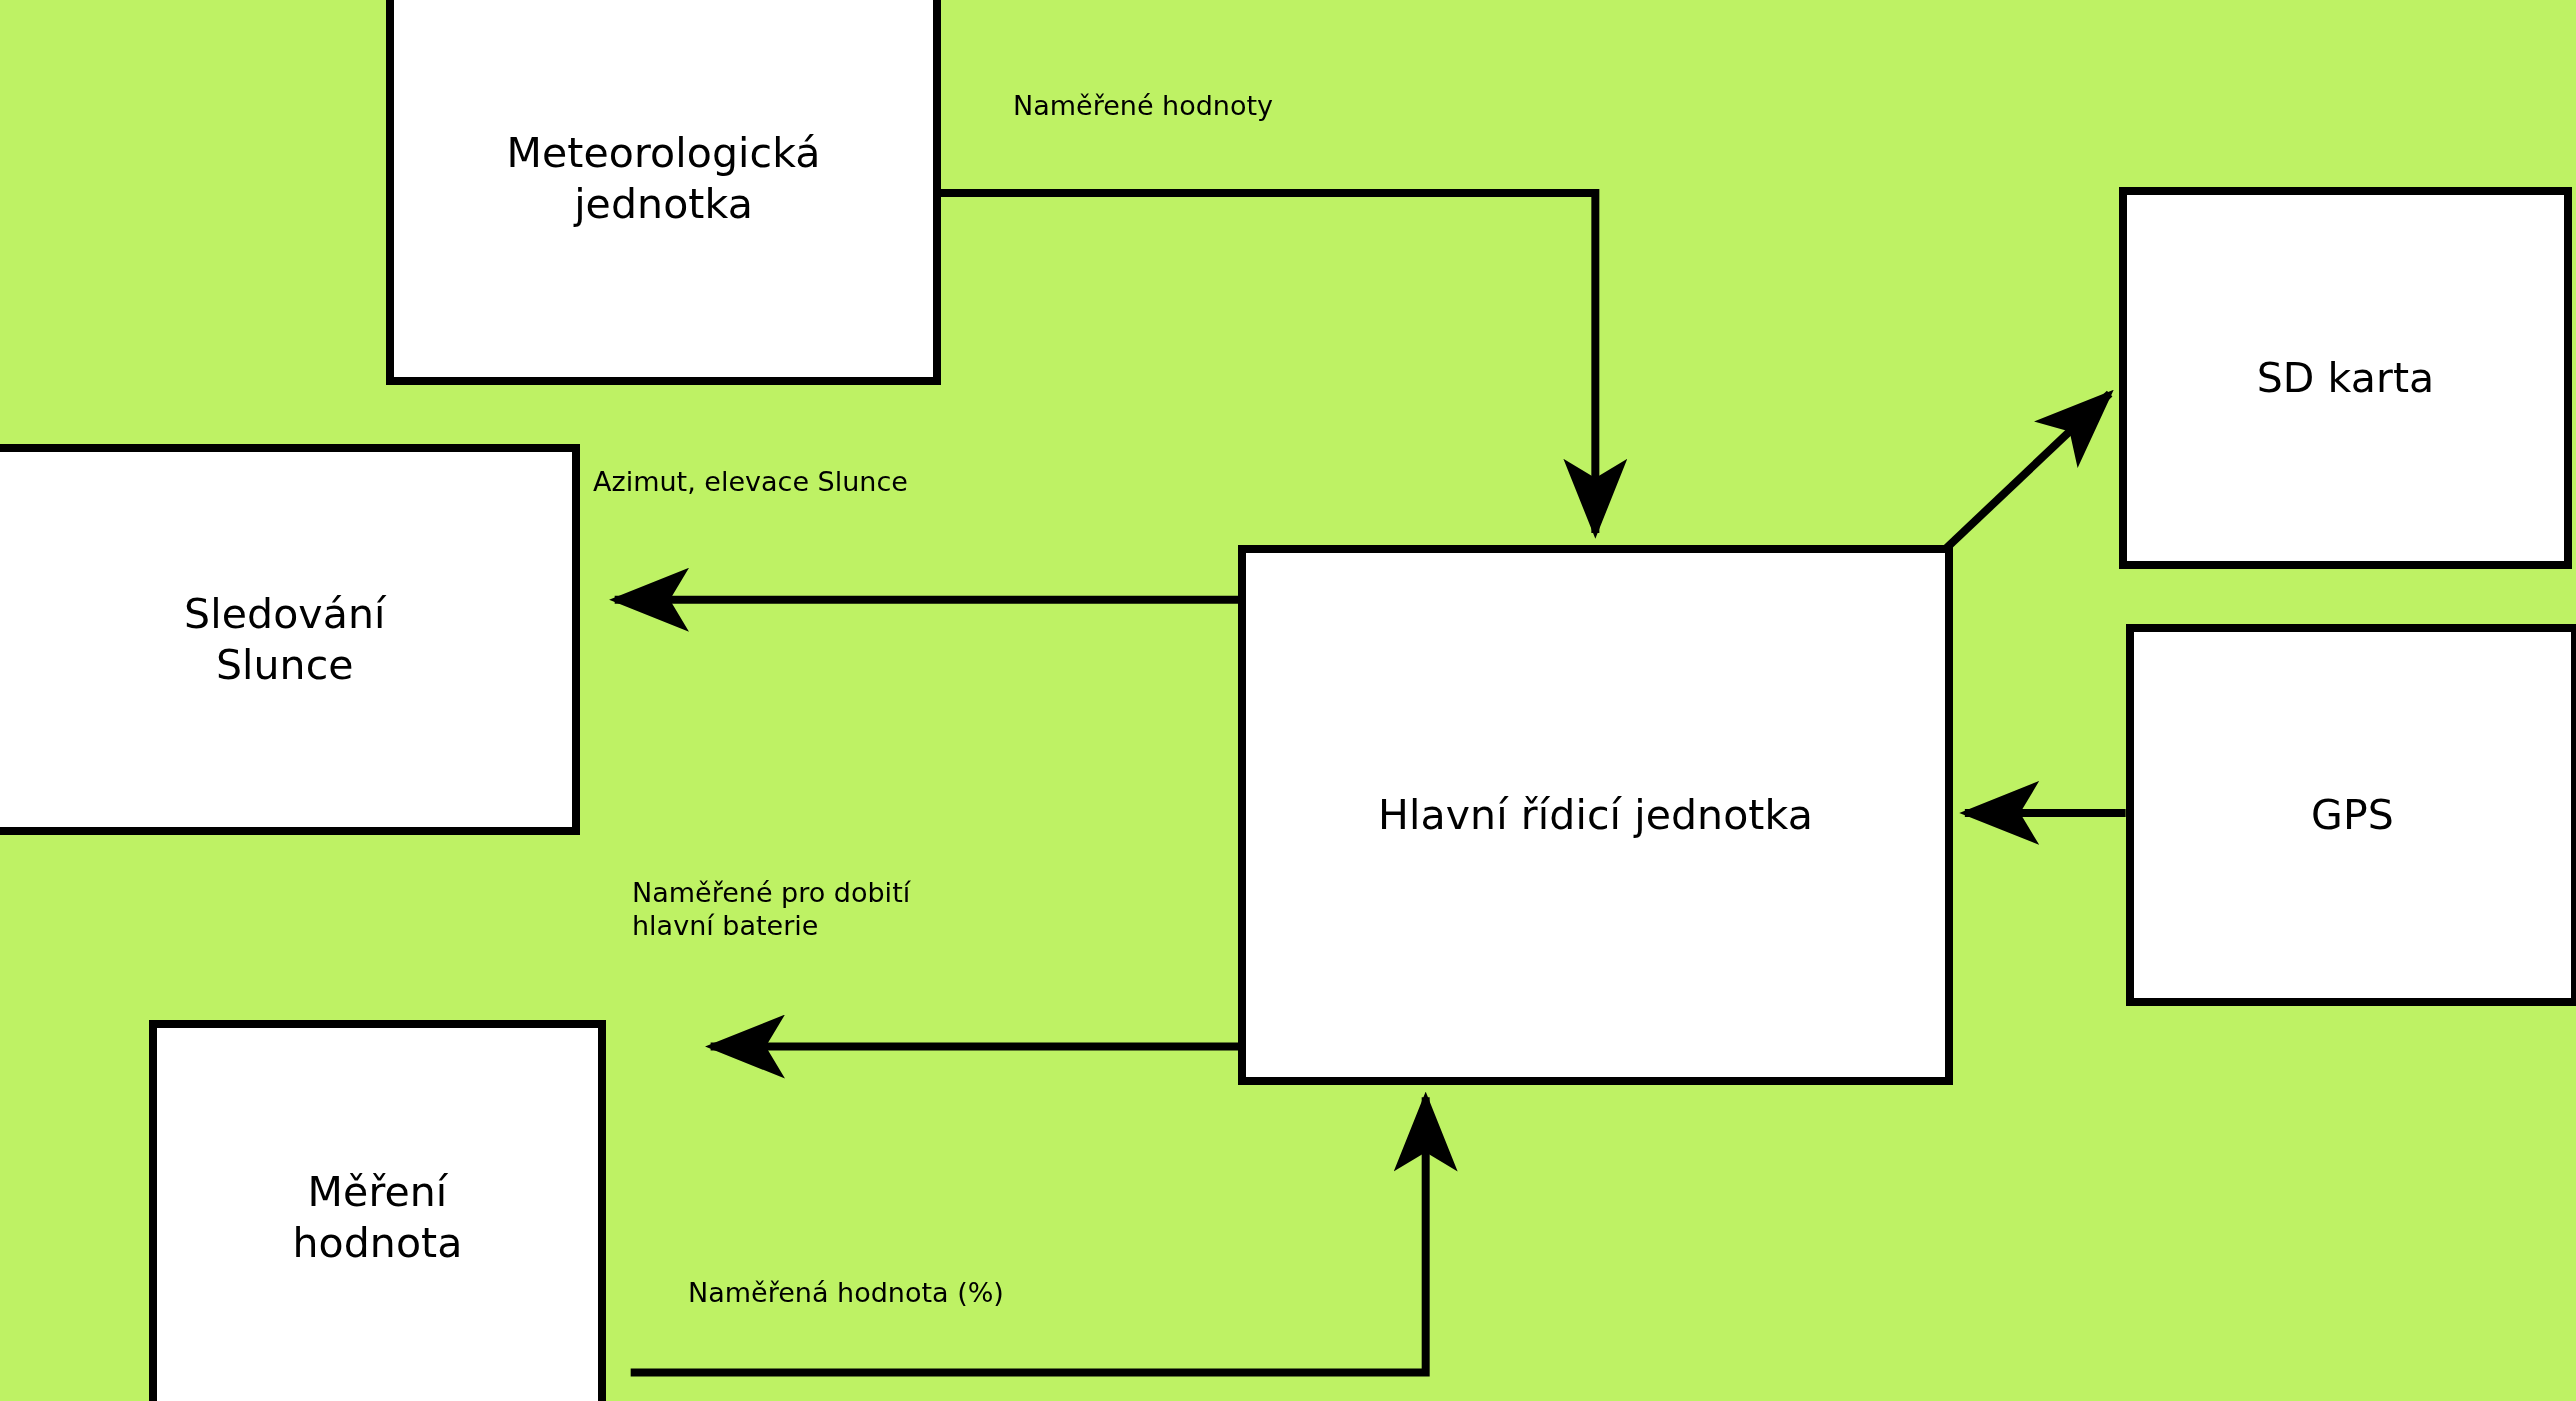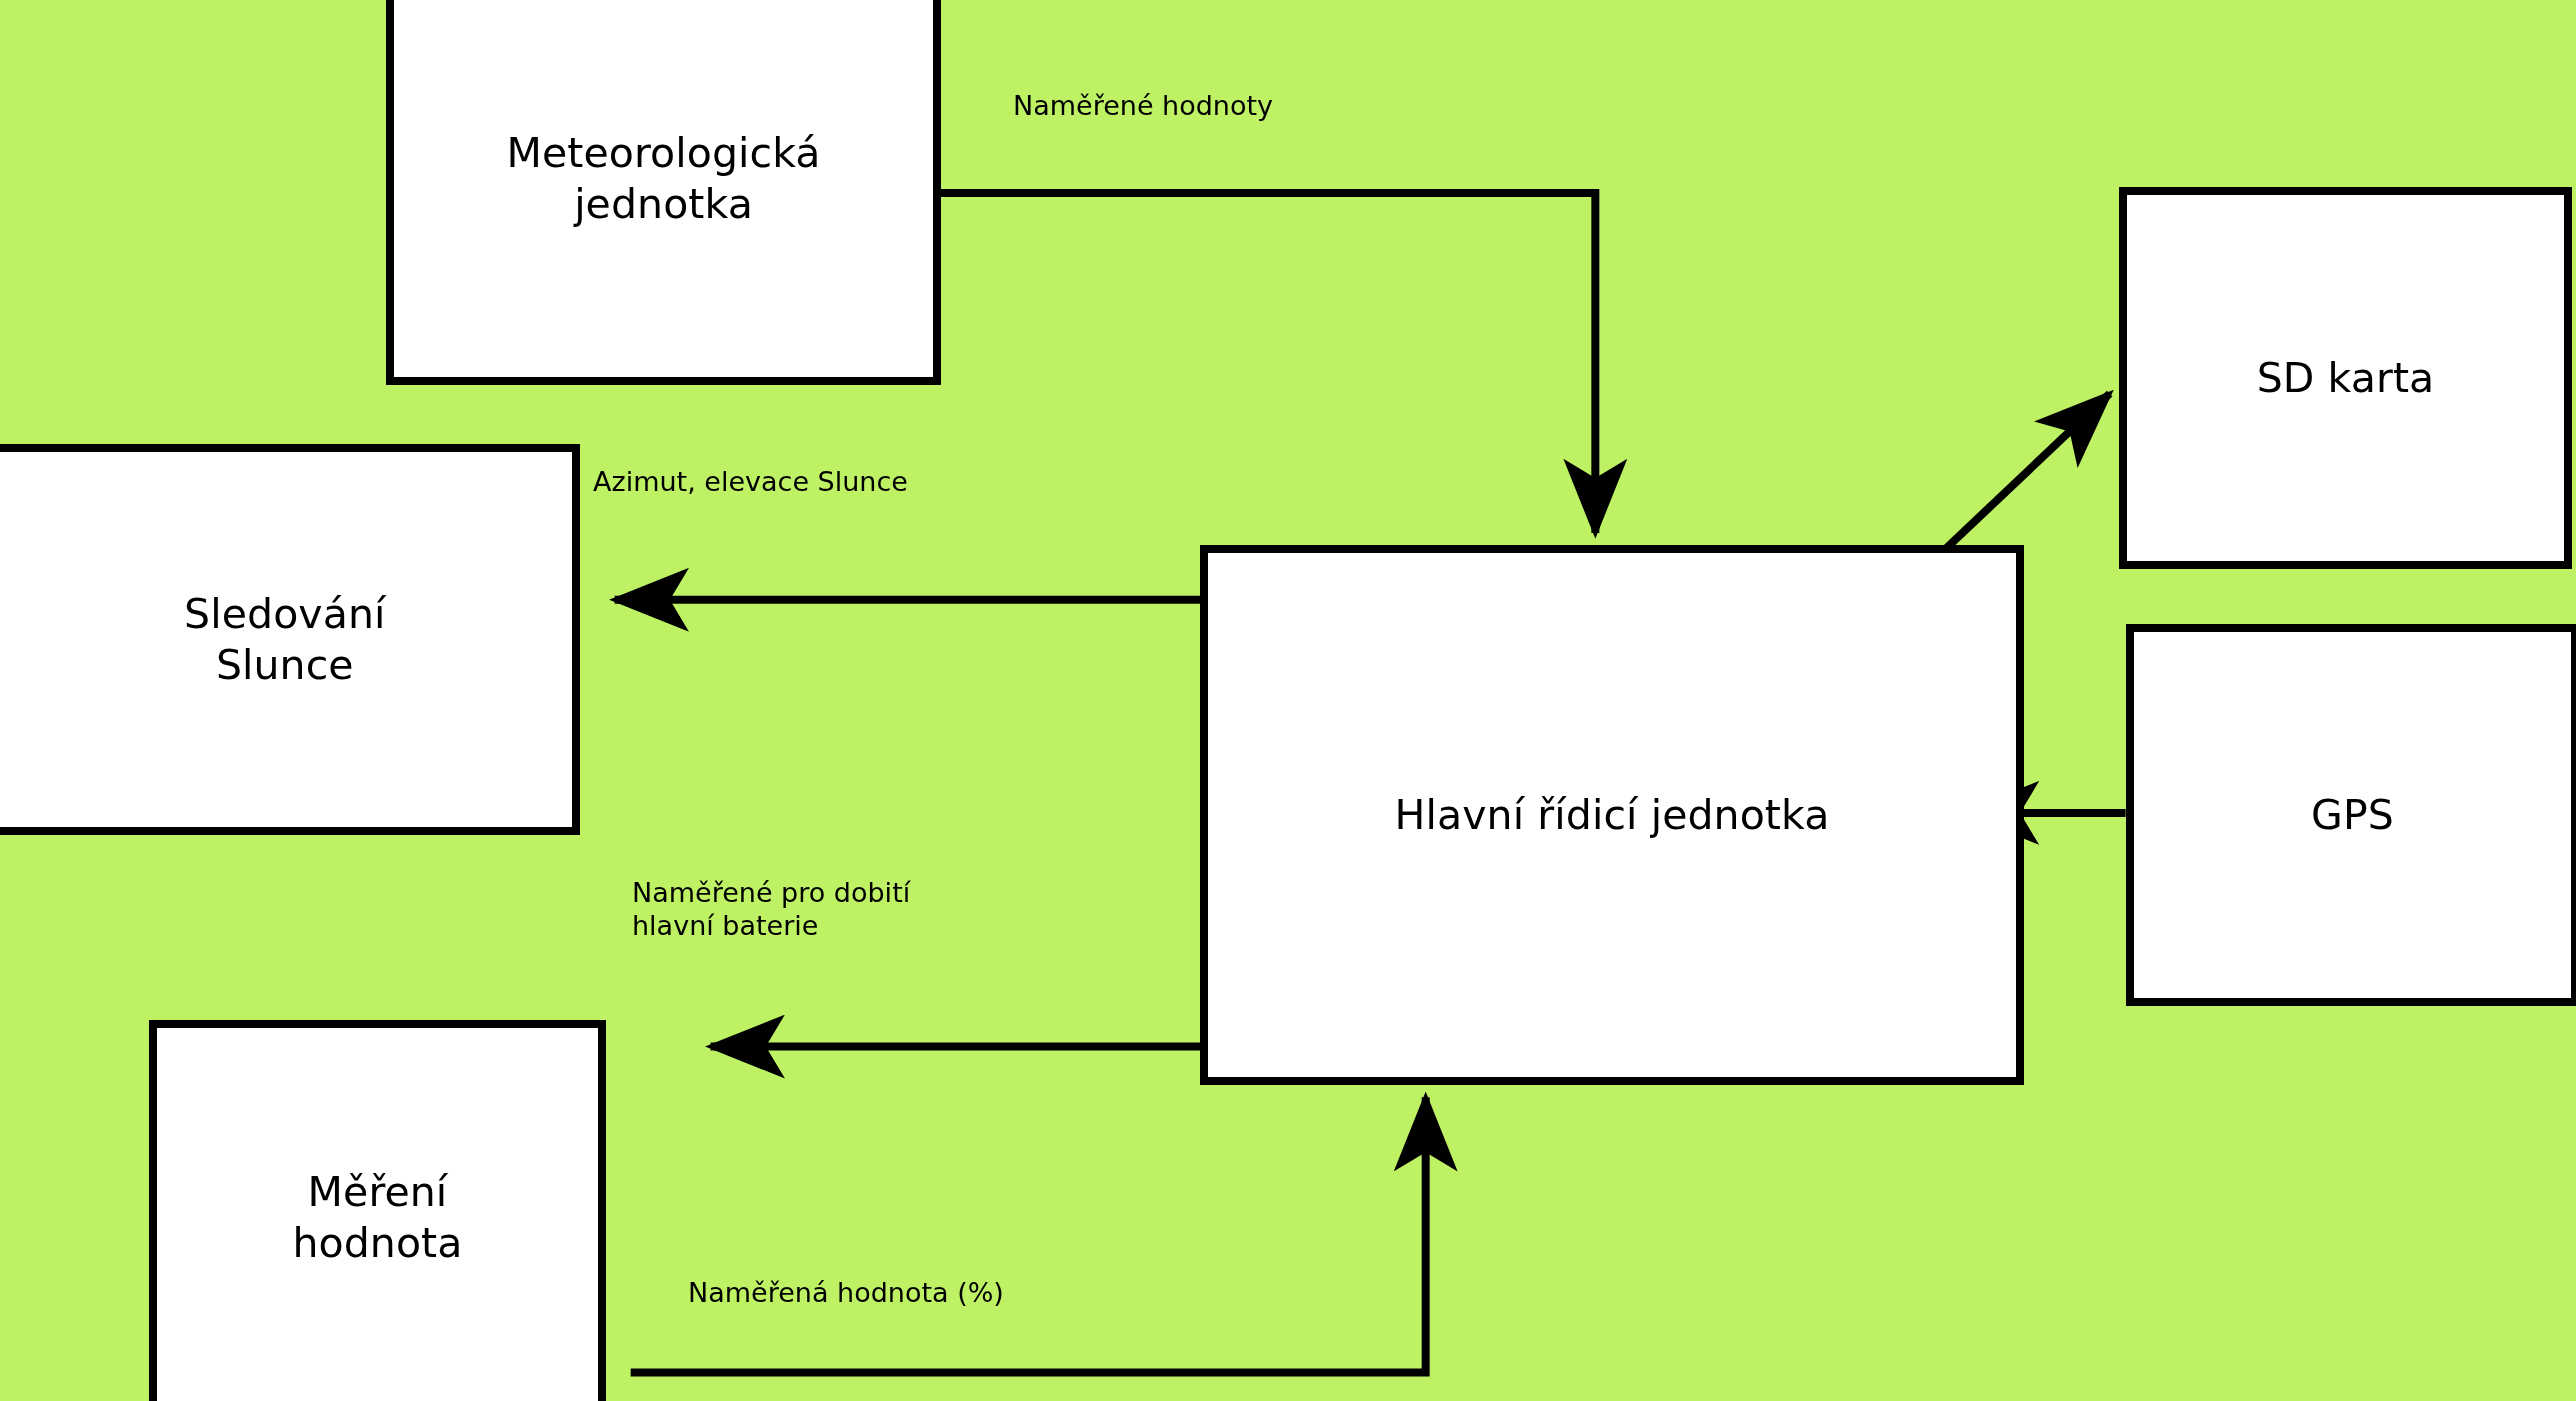--- a/index.html
+++ b/index.html
@@ -45,21 +45,21 @@
     line-height: 1.24;
     color: #000000;
     white-space: pre-line;
     background: transparent;
     pointer-events: none;
   }
   
   #node-meteo   { left: 386px;  top: -27px;   width: 555px; height: 412px; }
   #node-tracking{ left: -10.7px;  top: 444px;   width: 591px; height: 391px; }
   #node-energy  { left: 149px;  top: 1020px;  width: 457px; height: 395px; }
-  #node-main    { left: 1200px; top: 545px;   width: 824px; height: 540px; }
+  #node-main    { left: 1238px; top: 545px;   width: 715px; height: 540px; }
   #node-sd      { left: 2119px; top: 187px;   width: 453px; height: 382px; text-align: right; }
   #node-gps     { left: 2126px; top: 624px;   width: 453px; height: 382px; }
 
   
   #label-measured-values   { left: 1013px; top: 89px; }
   #label-azimuth           { left: 593px;  top: 465px; }
   #label-charge-permission { left: 632px;  top: 876px; }
   #label-measured-percent  { left: 688px;  top: 1276px; }
 </style>
 </head>

